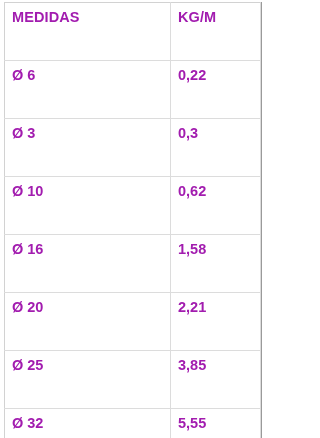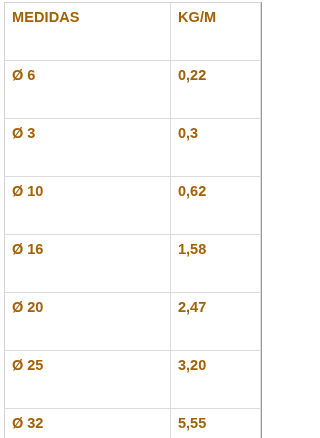--- a/index.html
+++ b/index.html
@@ -35,21 +35,21 @@
   table.spec-table col.col-kgm { width: 90px; }
 
   table.spec-table th,
   table.spec-table td {
     border: 1px solid #dcdcdc;
     height: 58px;
     box-sizing: border-box;
     padding: 6px 0 0 7px;
     vertical-align: top;
     text-align: left;
-    color: #a16207;
+    color: #a21caf;
     font-size: 14.5px;
     line-height: 16px;
     white-space: nowrap;
     overflow: hidden;
   }
 
   table.spec-table th {
     font-weight: bold;
     letter-spacing: 0.1px;
   }
@@ -92,25 +92,25 @@
       <tr>
         <td>Ø 10</td>
         <td>0,62</td>
       </tr>
       <tr>
         <td>Ø 16</td>
         <td>1,58</td>
       </tr>
       <tr>
         <td>Ø 20</td>
-        <td>2,47</td>
+        <td>2,21</td>
       </tr>
       <tr>
         <td>Ø 25</td>
-        <td>3,20</td>
+        <td>3,85</td>
       </tr>
       <tr>
         <td>Ø 32</td>
         <td>5,55</td>
       </tr>
     </tbody>
   </table>
 </div>
 
 </body></html>

